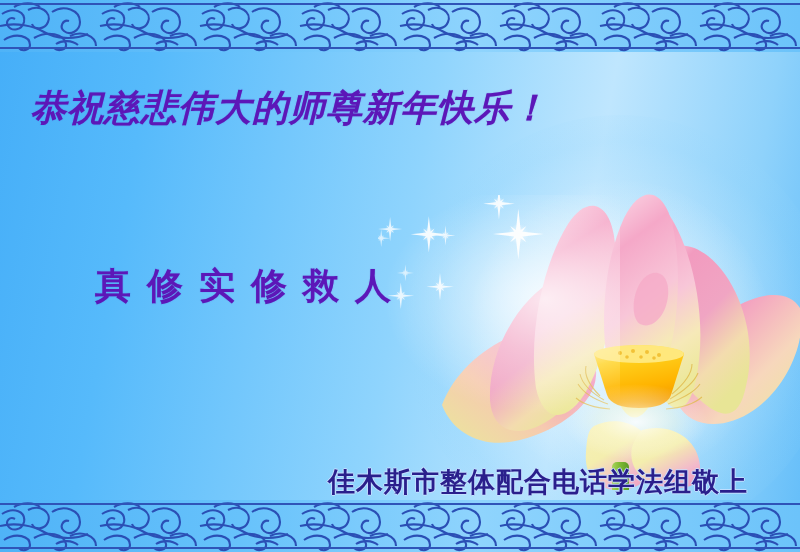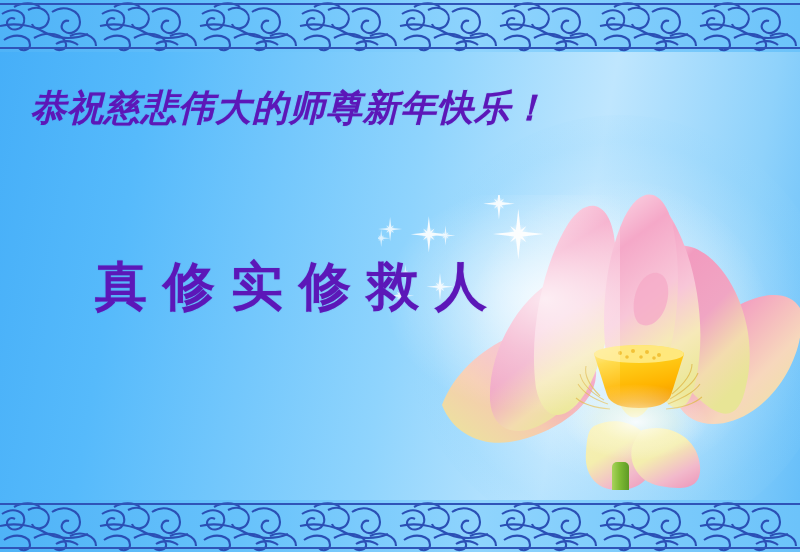--- a/index.html
+++ b/index.html
@@ -65,21 +65,21 @@
     text-shadow:0 0 1px rgba(92,23,184,.5);
   }
   #line1{
     left:30px; top:84px; font-size:36px; letter-spacing:1px;
     font-style:italic;
   }
   #line2{
     left:88px; top:176px; font-size:48px; letter-spacing:16px;
   }
   #line3{
-    left:95px; top:252px; font-size:52px; letter-spacing:16px;
+    left:95px; top:262px; font-size:36px; letter-spacing:16px;
   }
   #signature{
     position:absolute; right:52px; bottom:52px;
     font-family:"DejaVu Sans","Liberation Sans",sans-serif;
     font-weight:bold; font-size:27px; letter-spacing:1px;
     color:#2A1F8C; white-space:nowrap;
     text-shadow:
        1px 0 0 rgba(200,225,255,.85),
       -1px 0 0 rgba(200,225,255,.85),
        0 1px 0 rgba(200,225,255,.85),
@@ -230,20 +230,21 @@
     <use href="#star" x="22" y="62" transform="scale(.55)" opacity=".8"></use>
     <use href="#star" x="100" y="148" transform="scale(.62)" opacity=".85"></use>
     <use href="#star" x="38" y="168" transform="scale(.6)" opacity=".8"></use>
     <use href="#star" x="150" y="90" transform="scale(.45)" opacity=".75"></use>
     <use href="#star" x="8" y="108" transform="scale(.4)" opacity=".7"></use>
     <use href="#star" x="72" y="205" transform="scale(.38)" opacity=".65"></use>
   </svg>
 
   <div class="cn" id="line1">恭祝慈悲伟大的师尊新年快乐！</div>
   <div class="cn" id="line3">真修实修救人</div>
+  <div id="signature">佳木斯市整体配合电话学法组敬上</div>
 
   <div class="border-strip border-top">
     <svg width="800" height="52" viewBox="0 0 800 52">
       <g fill="none" stroke="#2B4FB5" stroke-width="2.1">
 
         <g id="tile">
           <path d="M2,14 C14,6 26,12 24,22 C22,30 12,32 8,26 C5,21 10,16 15,19"></path>
           <path d="M28,10 C40,4 52,12 48,22 C45,30 34,30 32,24"></path>
           <path d="M52,12 C64,4 80,10 80,22 C80,31 70,36 64,31 C59,27 63,19 69,21"></path>
           <path d="M4,40 C16,32 30,36 30,45 C30,50 22,52 19,48"></path>

